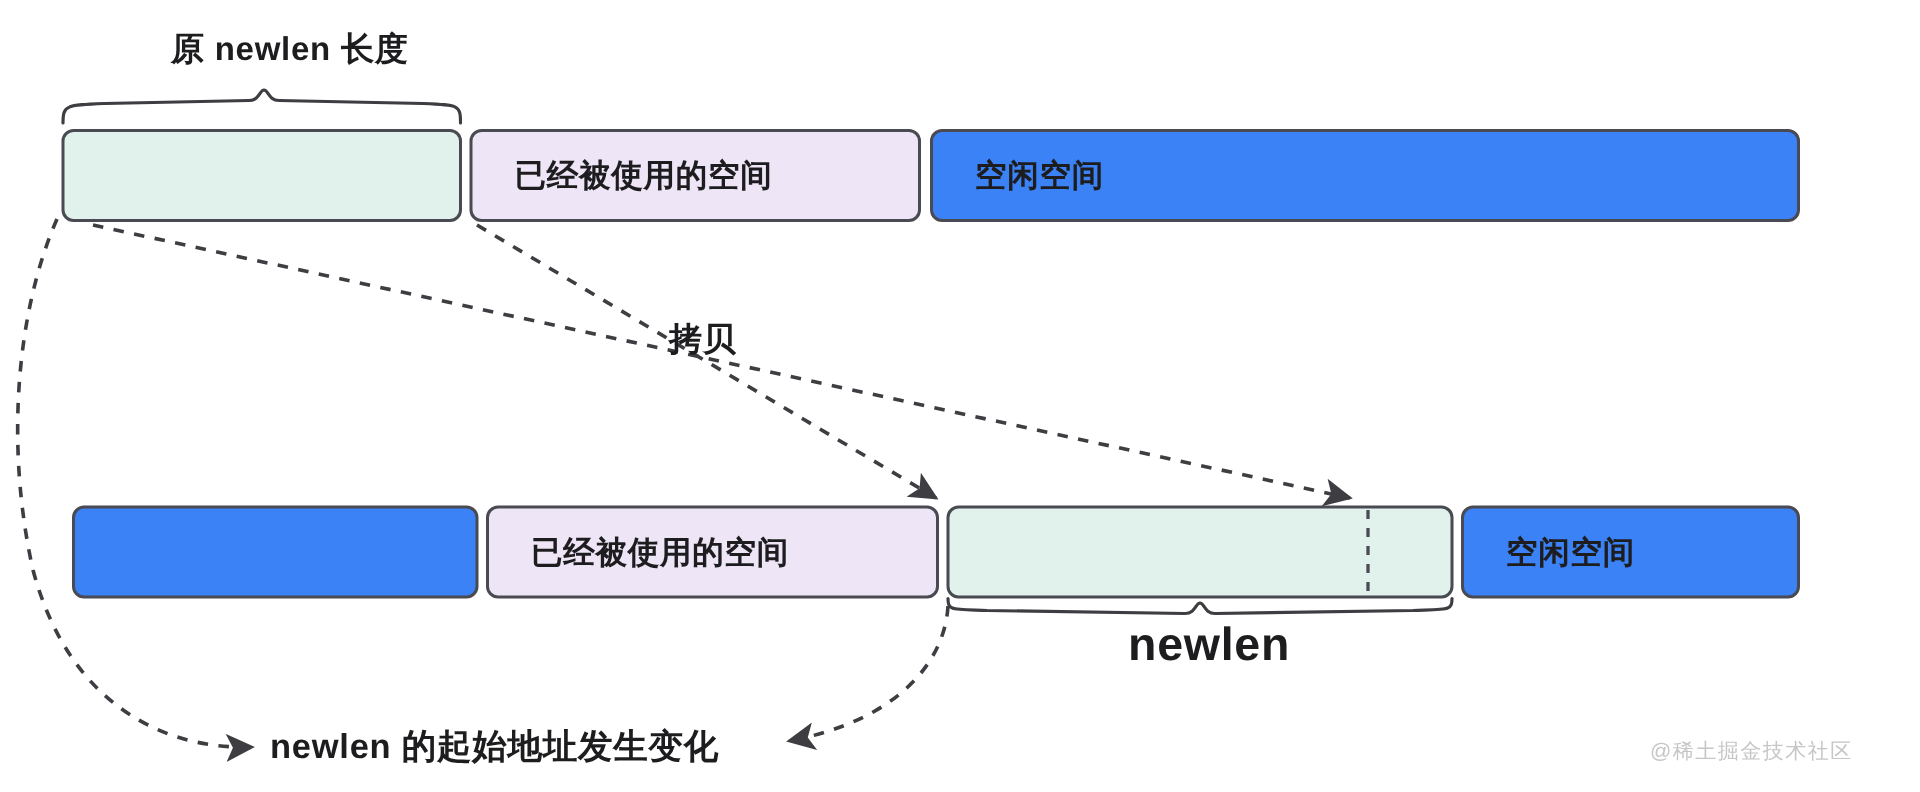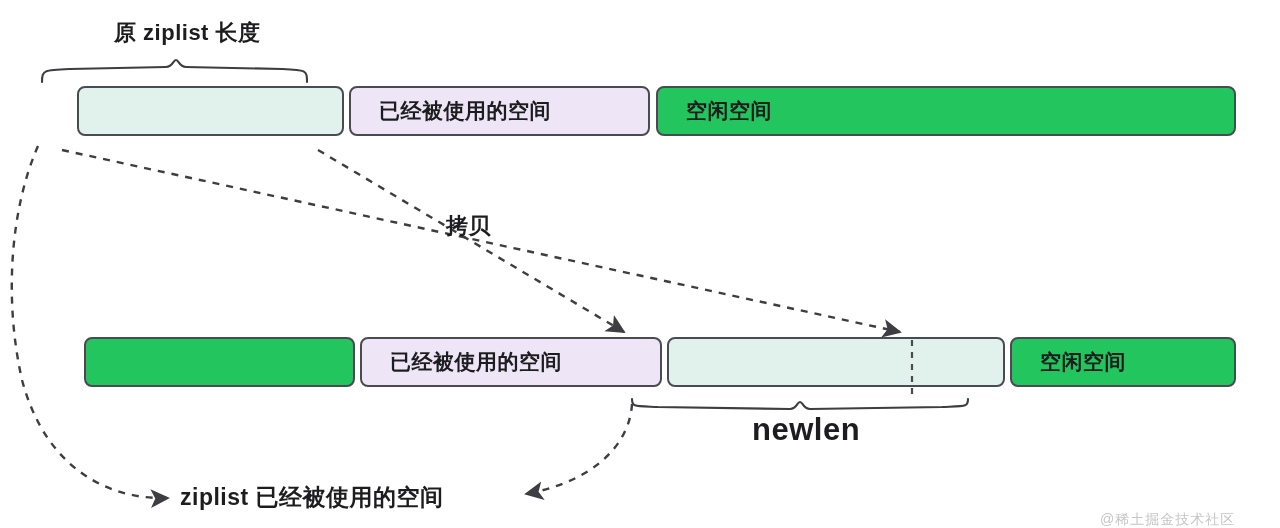--- a/index.html
+++ b/index.html
@@ -25,34 +25,33 @@
     height: 528px;
     pointer-events: none;
   }
   .seg {
     position: absolute;
     box-sizing: border-box;
     border: 2px solid #4a4a52;
     border-radius: 8px;
     display: flex;
     align-items: center;
-    height: 50px;
-    margin-left: 36px;
+    height: 62px;
   }
   .seg .seg-label {
     font-size: 21px;
     font-weight: 700;
     color: #1d1d1f;
     padding-left: 28px;
     letter-spacing: 0.5px;
     white-space: nowrap;
   }
   .fill-mint  { background: #e1f2ed; }
   .fill-lilac { background: #eee6f7; }
-  .fill-gray  { background: #22c55e; }
+  .fill-gray  { background: #3b82f6; }
 
   .caption {
     position: absolute;
     font-size: 22px;
     font-weight: 700;
     color: #1d1d1f;
     white-space: nowrap;
     letter-spacing: 0.5px;
   }
   #title-orig-ziplist-len { left: 114px; top: 18px; }
@@ -61,21 +60,20 @@
   #label-start-addr      { left: 180px; top: 482px; font-size: 23px; }
 
   #watermark {
     position: absolute;
     left: 1100px;
     top: 492px;
     font-size: 14px;
     color: #c6c6c8;
     white-space: nowrap;
     letter-spacing: 1px;
-    margin-top: 19px;
   }
 </style>
 </head>
 <body>
 
 <div id="canvas">
 
   <div class="seg fill-mint" id="top-seg-0" style="left:41px; top:86px; width:267px;">
     <span class="seg-label"></span>
   </div>
@@ -121,23 +119,23 @@
 
     <line x1="318" y1="150" x2="624" y2="332" stroke="#3d3d42" stroke-width="2.4" stroke-dasharray="7 7" marker-end="url(#ah)"></line>
 
     <line x1="912" y1="340" x2="912" y2="398" stroke="#4a4a52" stroke-width="2.2" stroke-dasharray="6 6"></line>
 
     <path d="M38,146 C10,210 4,300 22,380 C46,470 110,500 168,498" fill="none" stroke="#3d3d42" stroke-width="2.4" stroke-dasharray="7 7" marker-end="url(#ah)"></path>
 
     <path d="M632,404 C630,440 600,480 526,494" fill="none" stroke="#3d3d42" stroke-width="2.4" stroke-dasharray="7 7" marker-end="url(#ah)"></path>
   </svg>
 
-  <div class="caption" id="title-orig-ziplist-len">原 ziplist 长度</div>
+  <div class="caption" id="title-orig-ziplist-len">原 newlen 长度</div>
 
   <div class="caption" id="label-copy">拷贝</div>
 
   <div class="caption" id="label-newlen">newlen</div>
 
-  <div class="caption" id="label-start-addr">ziplist 已经被使用的空间</div>
+  <div class="caption" id="label-start-addr">newlen 的起始地址发生变化</div>
 
   <div id="watermark">@稀土掘金技术社区</div>
 
 </div>
 
 </body></html>

